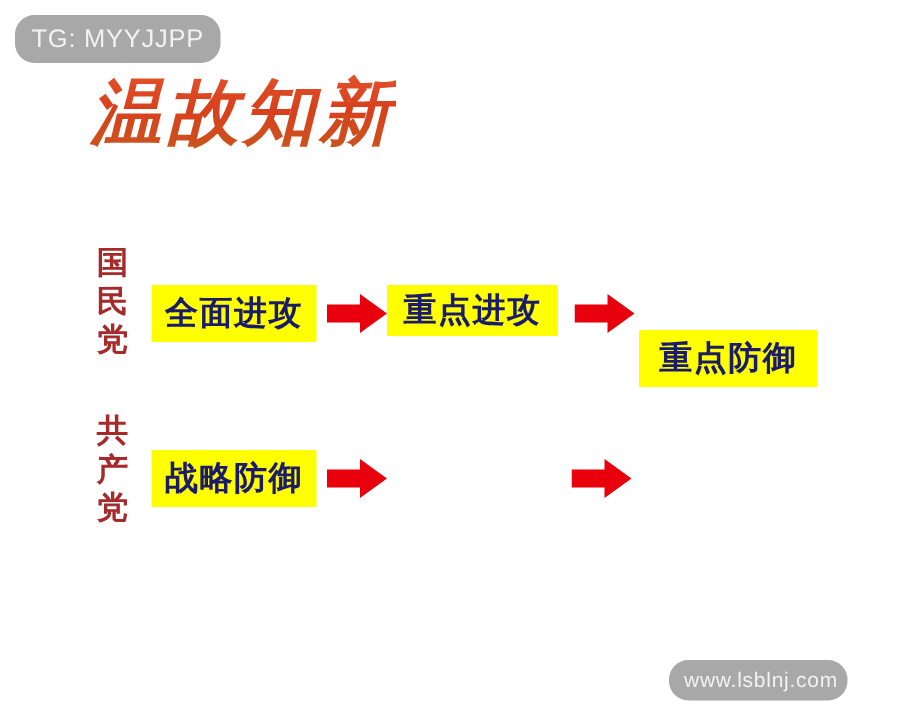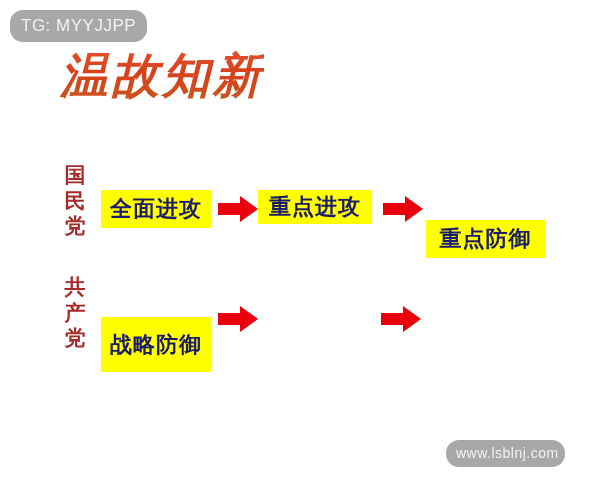--- a/index.html
+++ b/index.html
@@ -170,21 +170,21 @@
   </div>
 
   <div class="row" id="row-cpc">
 
     <div class="party-label">
       <span>共</span>
       <span>产</span>
       <span>党</span>
     </div>
 
-    <div class="flow-box" style="left:101px; top:45px; width:110px; height:55px;">战略防御</div>
+    <div class="flow-box" style="left:101px; top:28px; width:110px; height:38px;">战略防御</div>
 
     <div class="arrow" style="left:218px; top:34px;">
       <svg width="40" height="26" viewBox="0 0 40 26" xmlns="http://www.w3.org/2000/svg">
         <polygon points="0,7 22,7 22,0 40,13 22,26 22,19 0,19" fill="#e8000d"></polygon>
       </svg>
     </div>
 
 
     <div class="arrow" style="left:381px; top:34px;">
       <svg width="40" height="26" viewBox="0 0 40 26" xmlns="http://www.w3.org/2000/svg">

